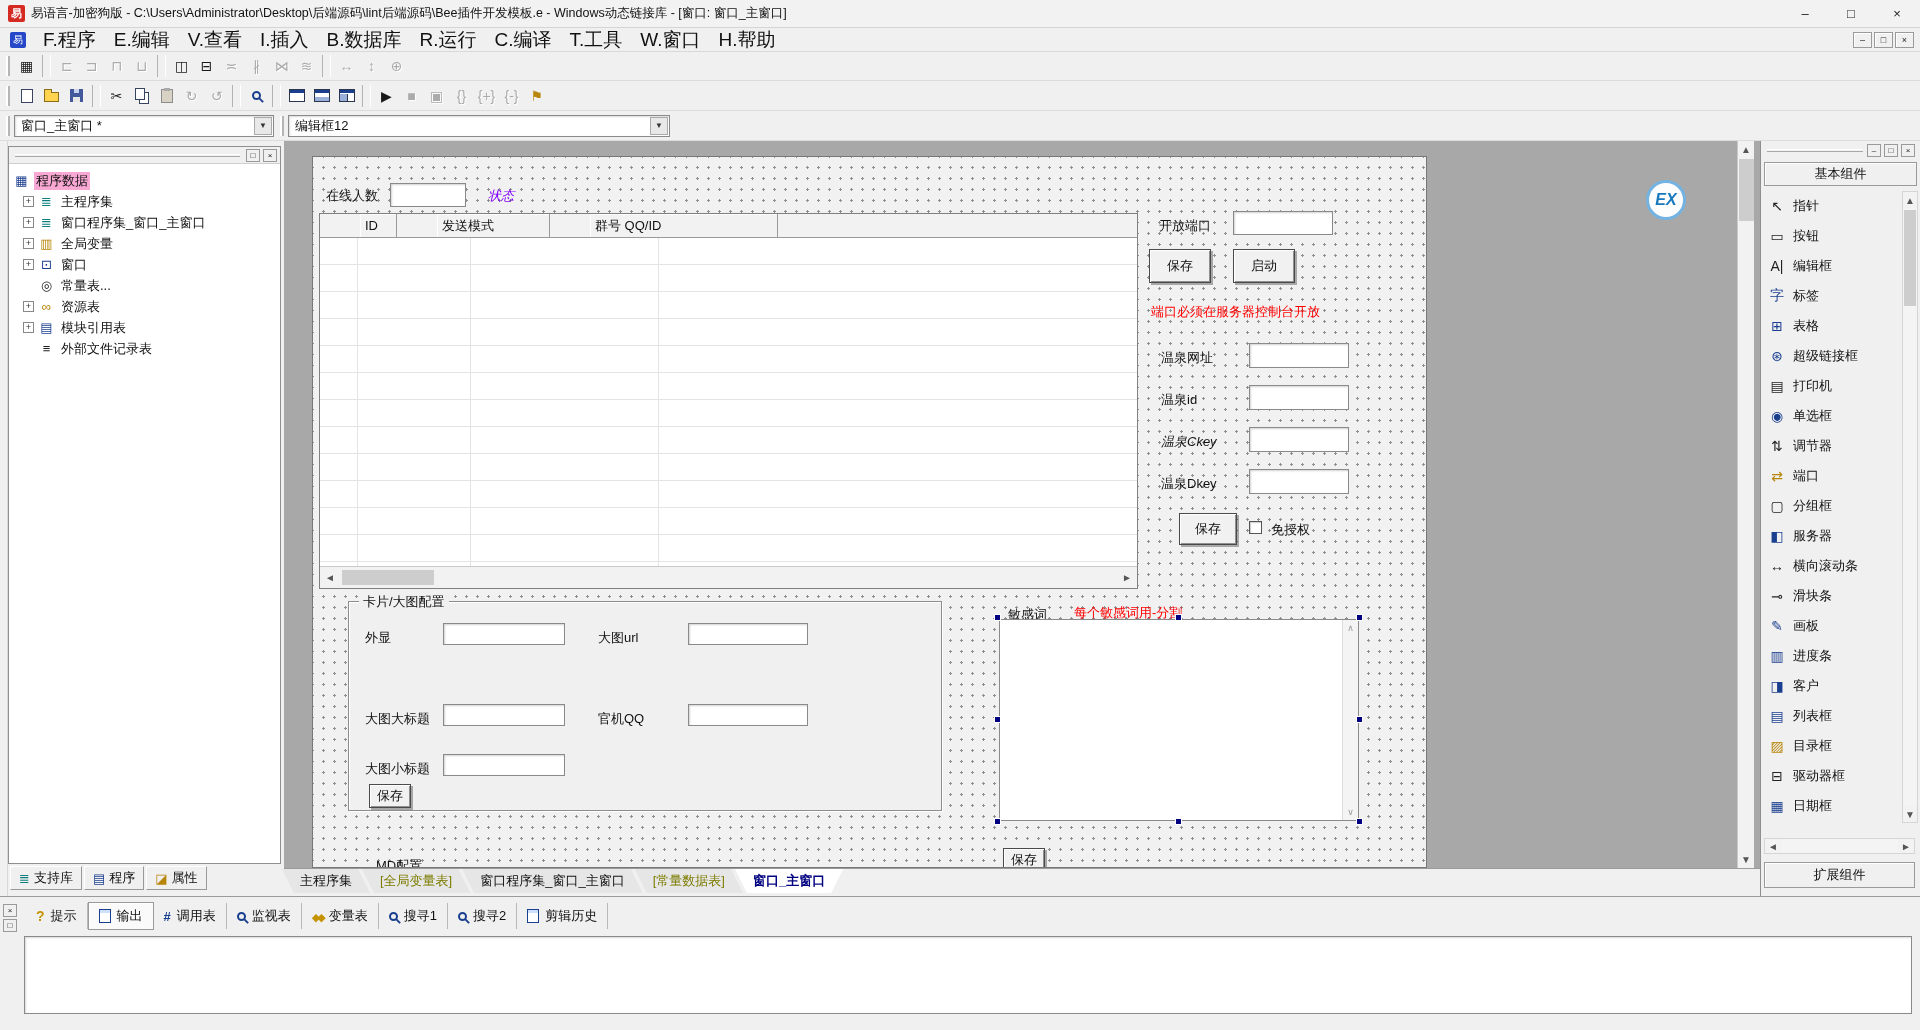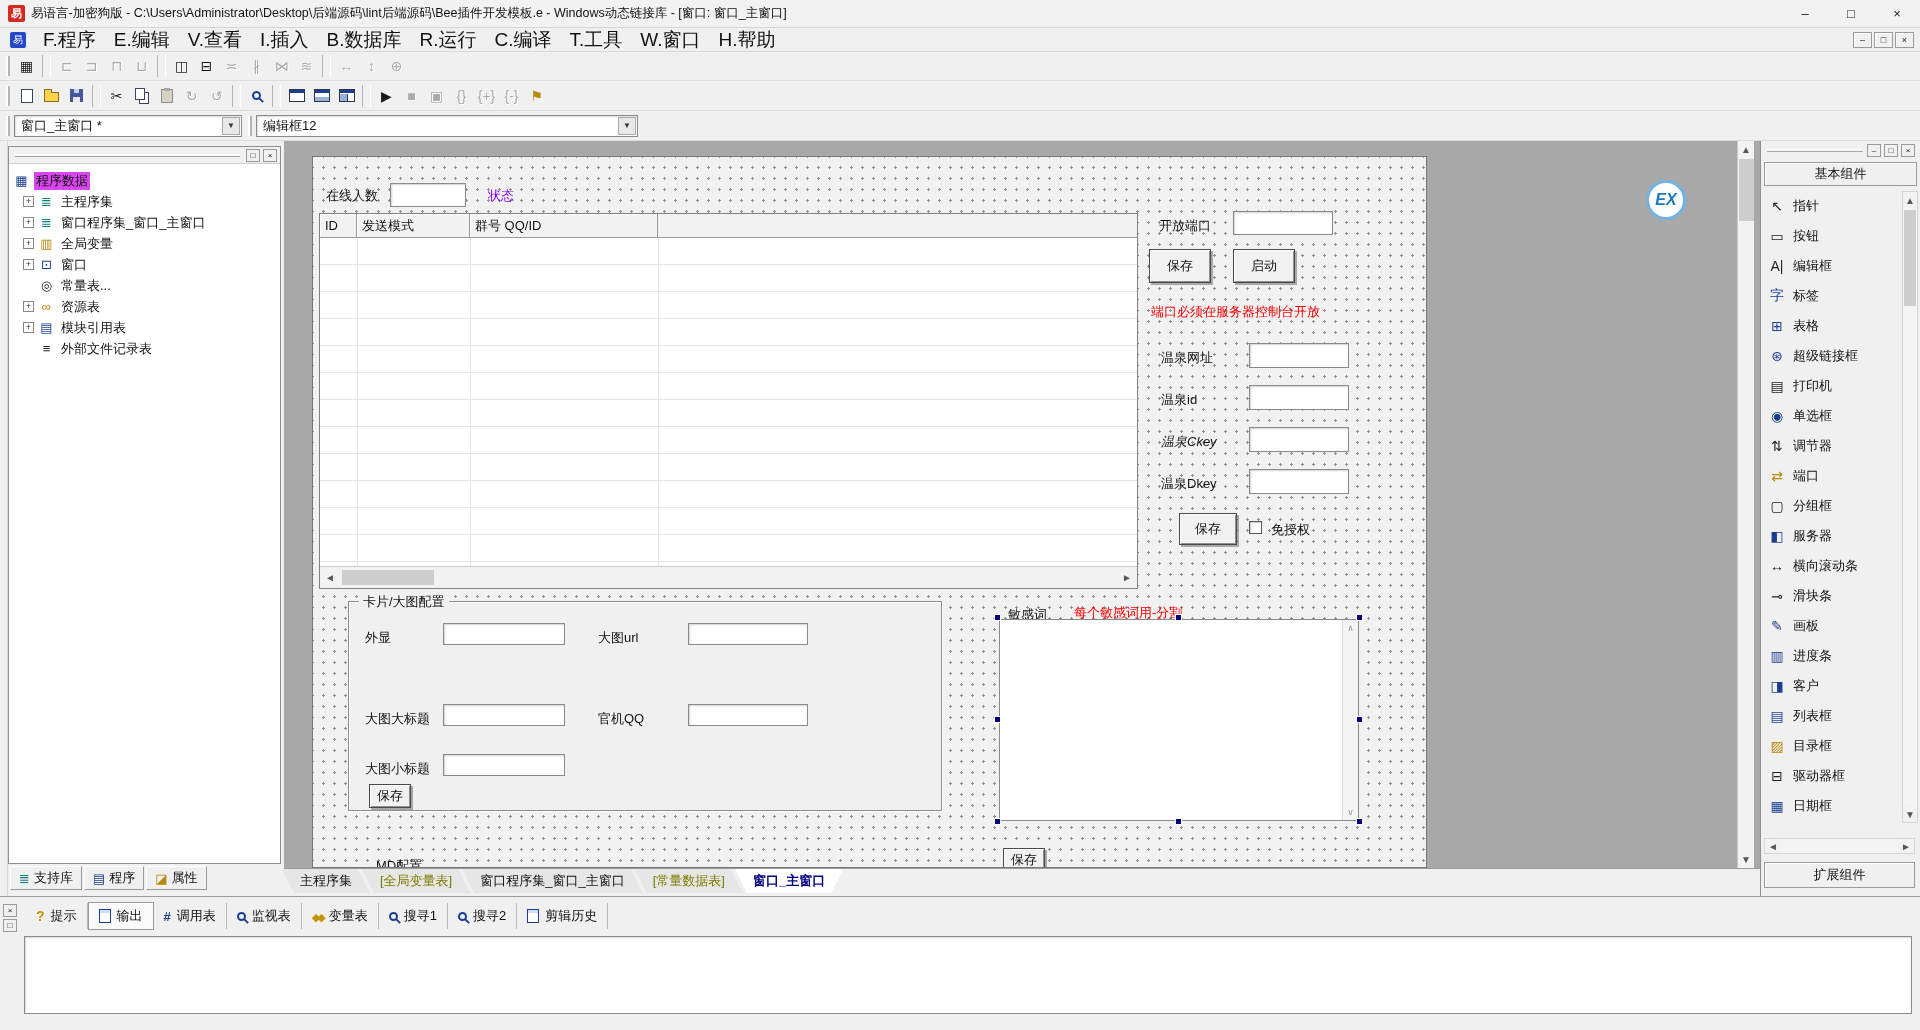--- a/index.html
+++ b/index.html
@@ -49,36 +49,36 @@
   #left-panel{position:absolute;left:8px;top:146px;width:273px;height:718px;background:#fff;border:1px solid #8f8f8f;}
   #lp-header{height:17px;background:#f0f0f0;border-bottom:1px solid #cfcfcf;display:flex;align-items:center;}
   #lp-grip{flex:1;height:3px;margin:0 6px;border-top:1px solid #fff;border-bottom:1px solid #a8a8a8;}
   .minibtn{width:14px;height:13px;border:1px solid #9a9a9a;background:#f0f0f0;font-size:8px;display:flex;align-items:center;justify-content:center;margin-right:3px;color:#222;}
   #tree{padding:6px 4px;font-size:13px;}
   .trow{display:flex;align-items:center;height:21px;white-space:nowrap;}
   .trow .indent{width:10px;}
   .plusbox{width:11px;height:11px;border:1px solid #888;background:#fff;font-size:9px;line-height:9px;text-align:center;color:#333;margin-right:4px;visibility:hidden;flex:none;}
   .plusbox.show{visibility:visible;}
   .tico{width:17px;font-size:13px;margin-right:4px;text-align:center;flex:none;}
-  .trow.root .label{background:#d946ef;}
+  .trow.root .label{background:#f9a8d4;}
   .trow .label{padding:0 2px;}
   #left-tabs{position:absolute;left:8px;top:864px;width:273px;height:30px;display:flex;align-items:flex-start;gap:2px;padding:2px 0 0 2px;background:#f0f0f0;}
   .ltab{height:24px;display:flex;align-items:center;gap:4px;padding:0 8px;border:1px solid #9a9a9a;border-top-color:#fff;border-left-color:#fff;background:#f0f0f0;font-size:13px;}
   
   #workspace{position:absolute;left:284px;top:141px;width:1476px;height:727px;background:#a8a8a8;overflow:hidden;}
   #form{position:absolute;left:28px;top:15px;width:1115px;height:712px;background-color:#f1f1f1;background-image:radial-gradient(circle,#8f8f8f 1px,transparent 1.3px);background-size:11px 11px;background-position:5px 5px;border:1px solid #777;overflow:hidden;}
   .flabel{position:absolute;font-size:13px;color:#111;white-space:nowrap;}
   .edit{position:absolute;background:#fff;border:1px solid #8a8a8a;box-shadow:inset 1px 1px 2px rgba(0,0,0,.18);font-size:13px;padding:0 4px;}
   .btn3d{position:absolute;background:#f1f1f1;border:1px solid #4a4a4a;box-shadow:inset 1px 1px 0 #fff,inset -1px -1px 0 #909090,2px 2px 0 rgba(0,0,0,.3);display:flex;align-items:center;justify-content:center;font-size:13px;}
   .rednote{position:absolute;color:#f00;font-size:13px;white-space:nowrap;}
-  .purple{color:#8000ff;}
+  .purple{color:#8000ff;font-style:italic;}
   
   #grid-table{position:absolute;left:6px;top:56px;width:819px;height:376px;background:#fff;border:1px solid #808080;}
   #grid-head{display:flex;height:24px;background:#f2f2f2;border-bottom:1px solid #9a9a9a;}
-  .thcell{border-right:1px solid #9a9a9a;box-shadow:inset 1px 1px 0 #fff;display:flex;align-items:center;padding:0 5px;font-size:13px;}
+  .thcell{border-right:1px solid #9a9a9a;box-shadow:inset 1px 1px 0 #fff;display:flex;align-items:center;padding:0 5px;font-size:13px;margin-left:40px;}
   .thcell.w0{width:37px;} .thcell.w1{width:113px;} .thcell.w2{width:188px;} .thcell.w3{flex:1;border-right:none;}
   #grid-body{position:absolute;left:0;top:24px;width:817px;height:328px;background:repeating-linear-gradient(to bottom,#fff 0 26px,#e4e4e4 26px 27px);}
   .colline{position:absolute;top:0;width:1px;height:328px;background:#e4e4e4;}
   #grid-hscroll{position:absolute;left:0;bottom:0;width:817px;height:22px;background:#f2f2f2;border-top:1px solid #c9c9c9;display:flex;align-items:center;}
   .sbtn{width:20px;height:21px;display:flex;align-items:center;justify-content:center;color:#555;font-size:10px;background:#f2f2f2;}
   .hthumb{width:92px;height:15px;background:#cdcdcd;margin-left:2px;}
   
   .groupbox{position:absolute;border:1px solid #8d8d8d;box-shadow:1px 1px 0 #fff,inset 1px 1px 0 #fff;background:#f0f0f0;}
   .gb-label{position:absolute;top:-9px;left:10px;background:#f0f0f0;padding:0 4px;font-size:13px;}
   
@@ -283,21 +283,21 @@
       <div class="tbtn dis">
         <span>{-}</span>
       </div>
       <div class="tbtn c-gold">
         <span>⚑</span>
       </div>
     </div>
 </div>
 <div id="tbc" class="toolbar">
   <div class="grip"></div>
-  <div class="combo" style="width:228px">
+  <div class="combo" style="width:260px">
     <div class="val">窗口_主窗口 *</div>
     <div class="drop">▼</div>
   </div>
   <div class="grip"></div>
   <div class="combo" style="width:382px">
     <div class="val">编辑框12</div>
     <div class="drop">▼</div>
   </div>
 </div>
 

